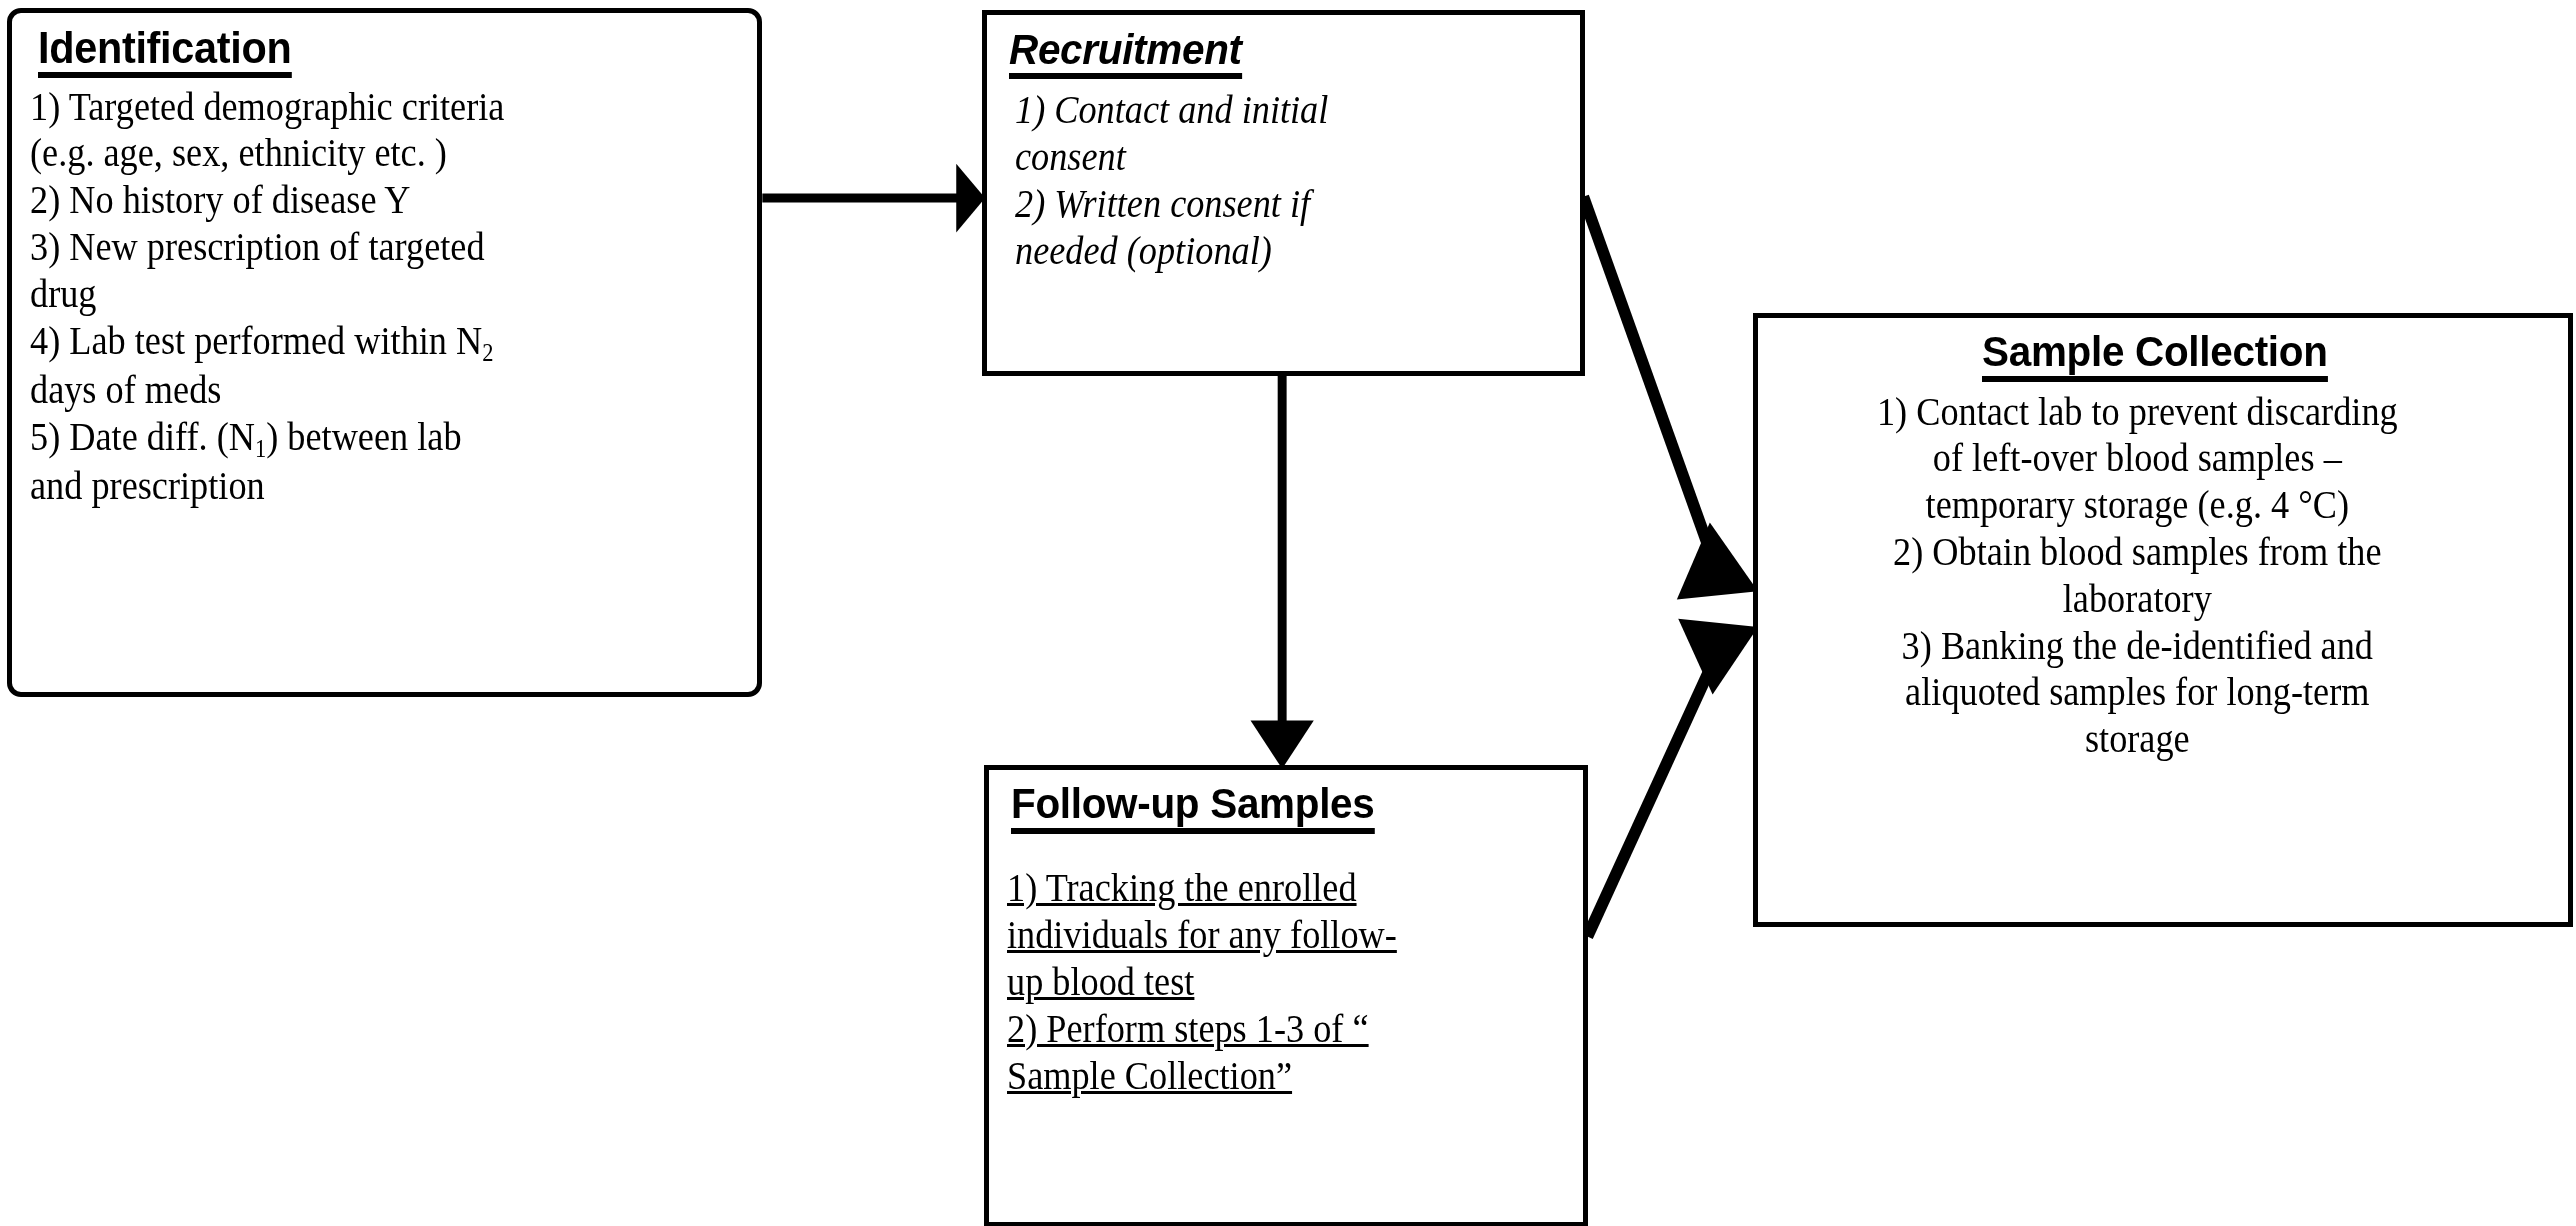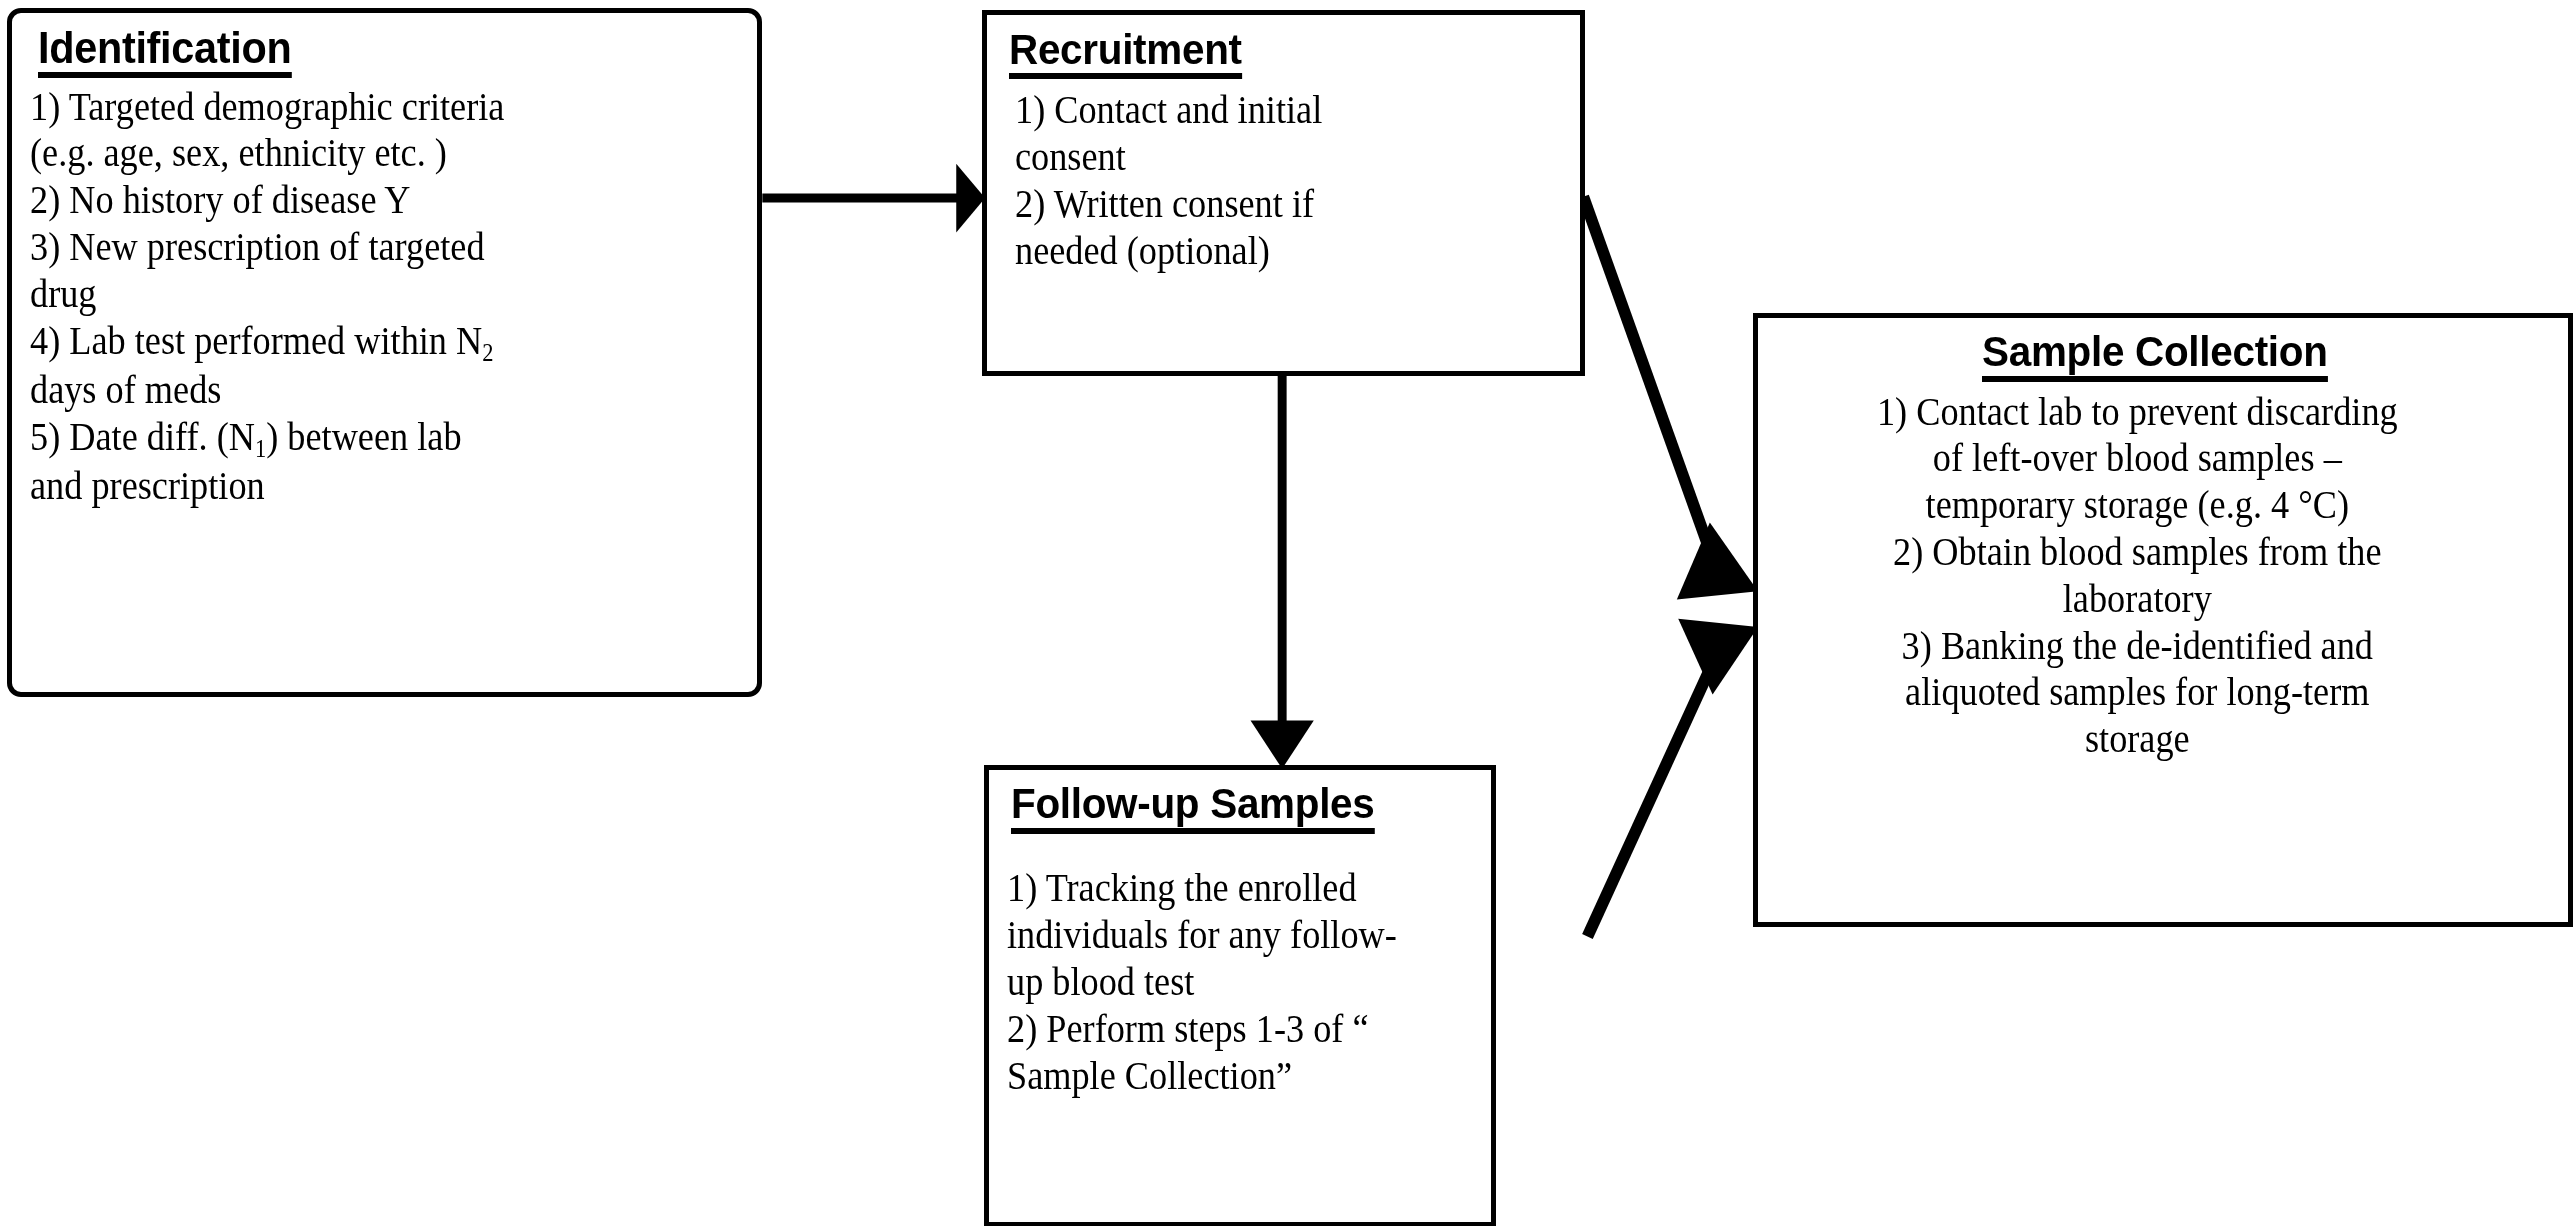--- a/index.html
+++ b/index.html
@@ -83,39 +83,41 @@
     border-radius: 14px;
   }
   #node-identification .node-title { font-size: 44px; margin-left: 8.3px; }
   #node-identification .node-body { margin-top: 2.8px; }
 
   #node-recruitment {
     left: 982px;
     top: 10.3px;
     width: 603px;
     height: 366px;
+    font-style: italic;
   }
   #node-recruitment .node-title { font-size: 43px; margin-left: 4.1px; }
   #node-recruitment .node-body { margin-top: 5.5px; margin-left: 9.6px; }
 
   #node-sample-collection {
     left: 1753px;
     top: 313px;
     width: 820px;
     height: 614px;
     text-align: center;
   }
   #node-sample-collection .node-title { font-size: 43px; margin-left: 2.8px; }
   #node-sample-collection .node-body { margin-top: 4.1px; }
 
   #node-followup {
     left: 984px;
     top: 765px;
-    width: 512px;
+    width: 604px;
     height: 462px;
+    text-decoration: underline;
   }
   #node-followup .node-title { font-size: 43px; margin-left: 4.1px; }
   #node-followup .node-body { margin-top: 29px; }
 </style>
 </head>
 <body>
 
 <div id="canvas">
 
   <svg id="arrows" viewBox="0 0 3745 1783" width="2576" height="1226" xmlns="http://www.w3.org/2000/svg">

